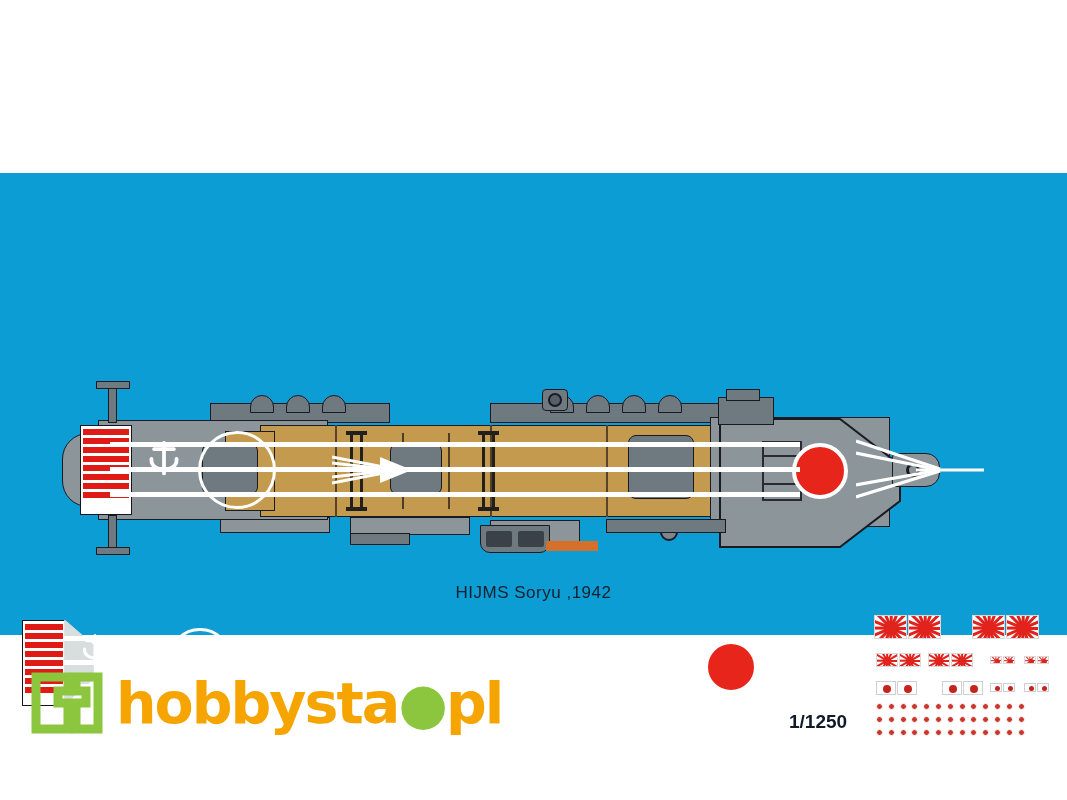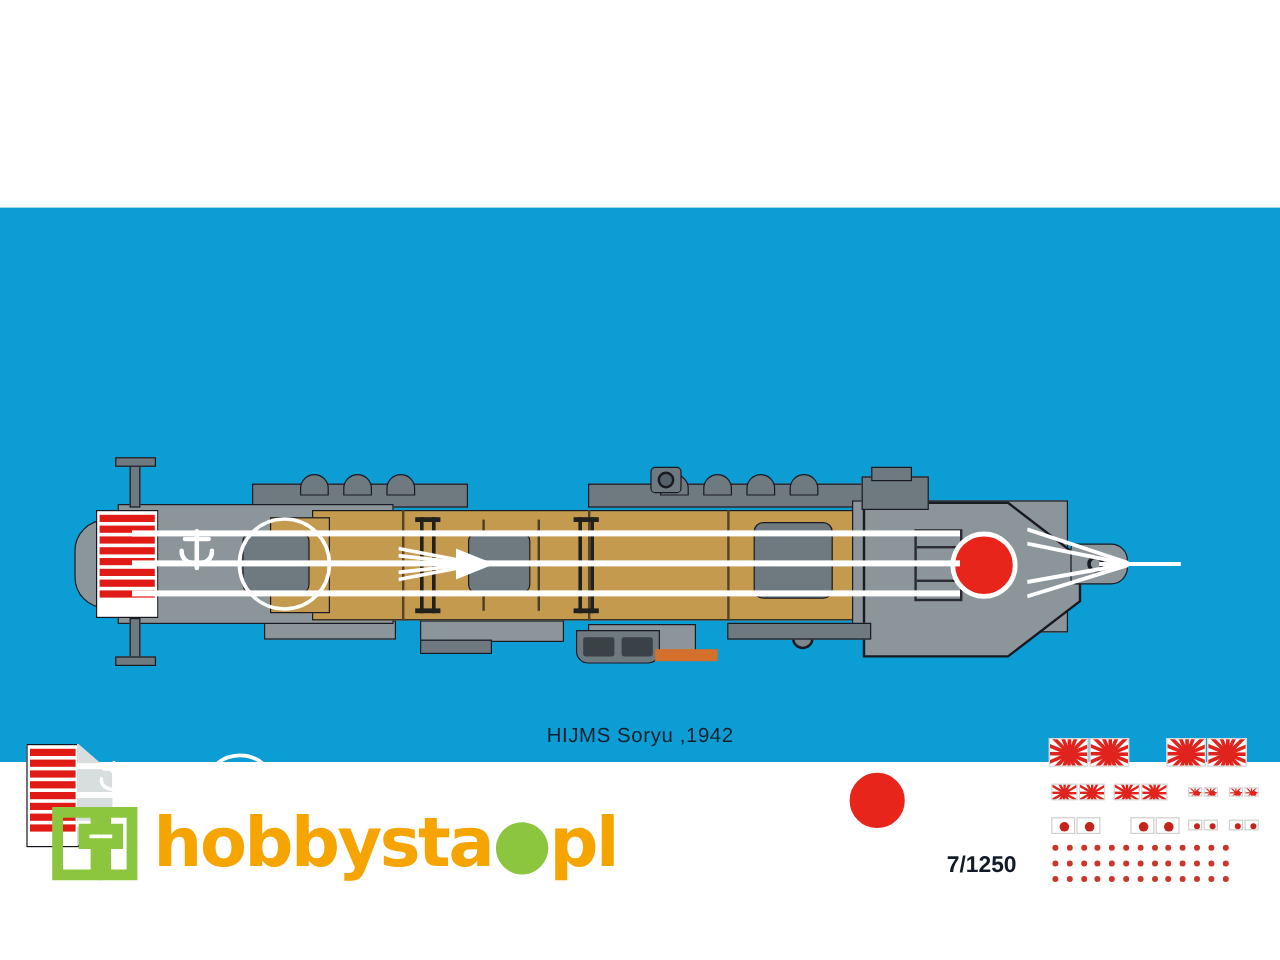--- a/index.html
+++ b/index.html
@@ -21,21 +21,21 @@
   #ship{position:absolute;left:50px;top:222px;width:920px;height:175px;}
 
   
   .bowstripes{position:absolute;background:#ffffff;border:1px solid #15151d;box-sizing:border-box;}
   .bowstripes i{display:block;background:#e01b16;height:6px;margin:3px 2px;}
 
   
   .hino{border-radius:50%;background:#e8251b;border:4px solid #ffffff;box-sizing:border-box;}
 
   
-  #title{position:absolute;left:0;top:430px;width:1067px;text-align:center;
+  #title{position:absolute;left:0;top:410px;width:1067px;text-align:center;
          color:#15202e;font-size:17px;font-weight:400;letter-spacing:.5px;}
 
   
   #caption{position:absolute;left:120px;top:541px;color:#111a28;font-size:14.5px;font-weight:700;white-space:nowrap;}
   #caption sup{font-size:8px;vertical-align:super;}
   #scale{position:absolute;left:789px;top:538px;color:#111a28;font-size:19px;font-weight:700;}
 
   
   #decals{position:absolute;left:872px;top:440px;width:190px;height:120px;}
 
@@ -44,21 +44,21 @@
   .rsflag .disc{position:absolute;border-radius:50%;background:#e0231c;}
 
   .jpflag{position:absolute;background:#ffffff;border:1px solid #cfcfcf;box-sizing:border-box;}
   .jpflag .disc{position:absolute;border-radius:50%;background:#c4241b;}
 
   .dotrow{position:absolute;display:flex;gap:4.8px;}
   .dotrow span{display:block;width:7px;height:7px;border-radius:50%;
                background:#c9362c;border:1.4px solid #ffffff;box-sizing:border-box;}
 
   
-  #wm{position:absolute;left:40px;top:495px;height:70px;display:flex;align-items:center;}
+  #wm{position:absolute;left:28px;top:495px;height:70px;display:flex;align-items:center;}
   #wm .puz{position:relative;width:78px;height:64px;margin-right:10px;}
   #wm .wtext{font-family:"DejaVu Sans",sans-serif;font-weight:700;font-size:57px;
              color:#f5a400;letter-spacing:-2px;line-height:1;}
   #wm .wdot{color:#8cc63e;}
 </style>
 </head>
 <body>
 
 <div id="stage">
 
@@ -496,21 +496,21 @@
           <span></span>
         <span></span>
           <span></span>
           <span></span>
           <span></span>
           <span></span>
           <span></span>
       </div>
     </div>
 
-    <div id="scale">7/1250</div>
+    <div id="scale">1/1250</div>
 
     <div id="wm">
       <div class="puz">
         <svg viewBox="0 0 78 64" width="78" height="64">
           <g fill="none" stroke="#8cc63e" stroke-width="9" stroke-linejoin="miter">
             <path d="M8 6 H40 V20 H30 V32 H40 V58 H8 Z"></path>
           </g>
           <g fill="none" stroke="#8cc63e" stroke-width="9" stroke-linejoin="miter">
             <path d="M70 6 H48 V20 H58 V32 H48 V58 H70 Z"></path>
           </g>

